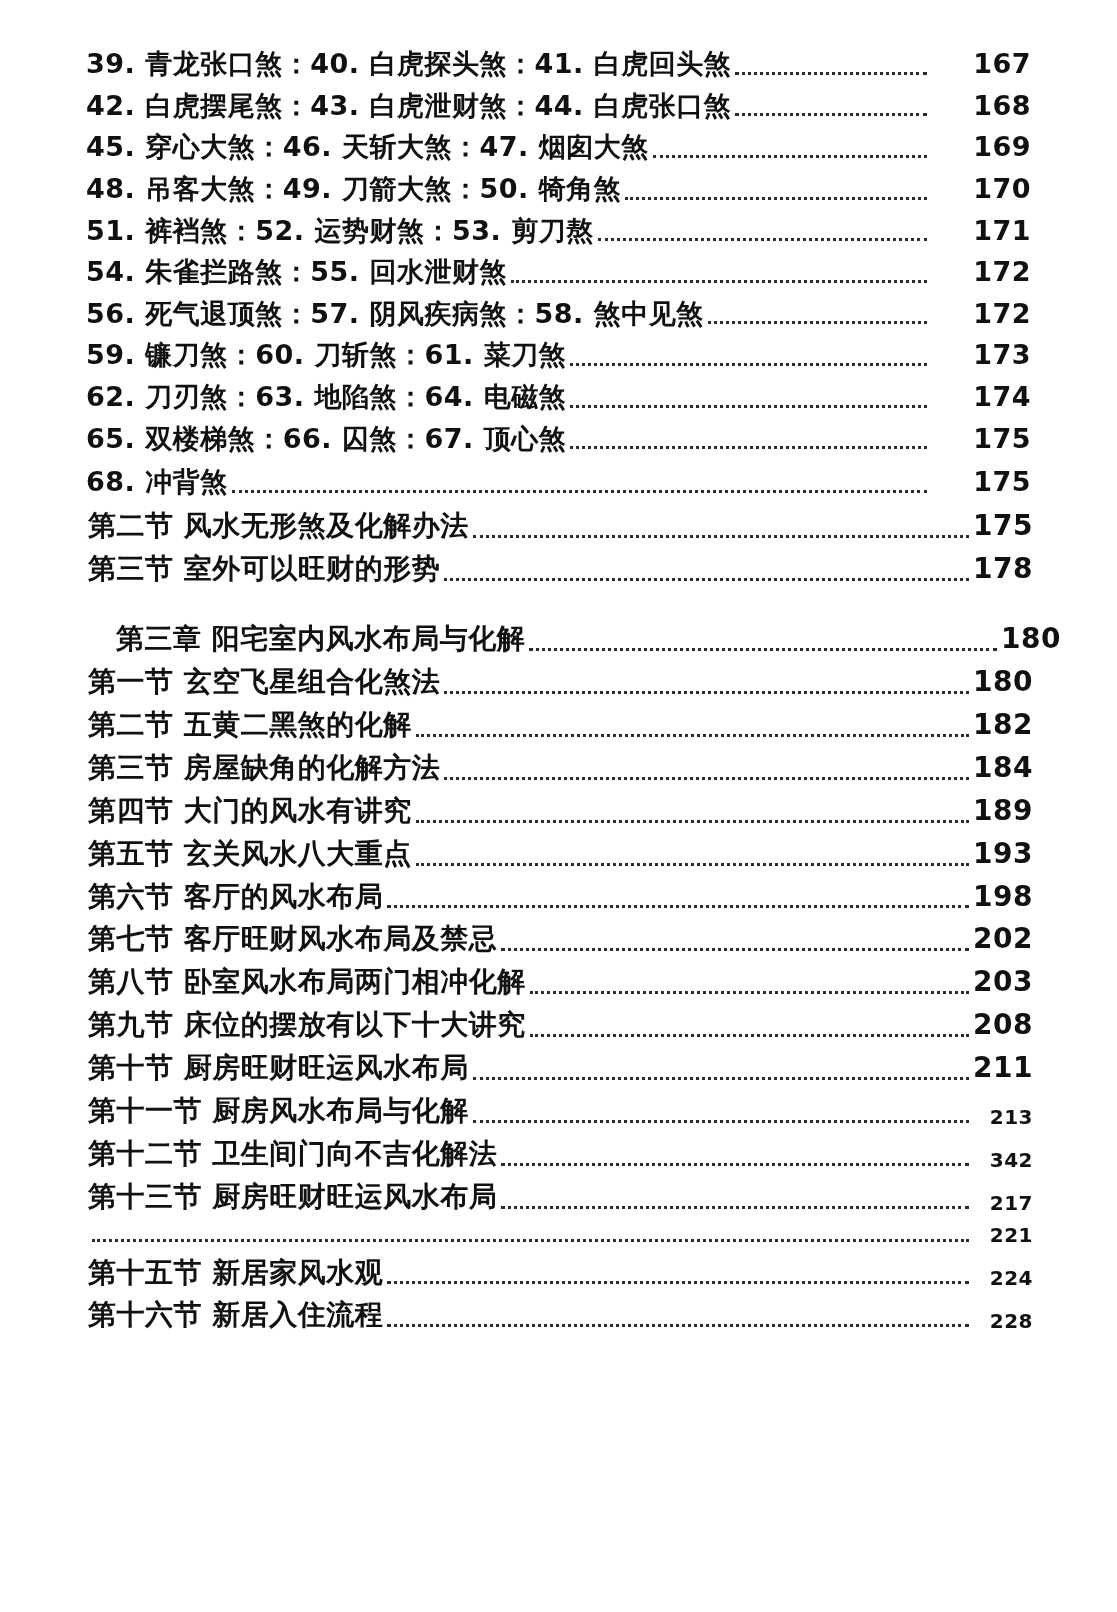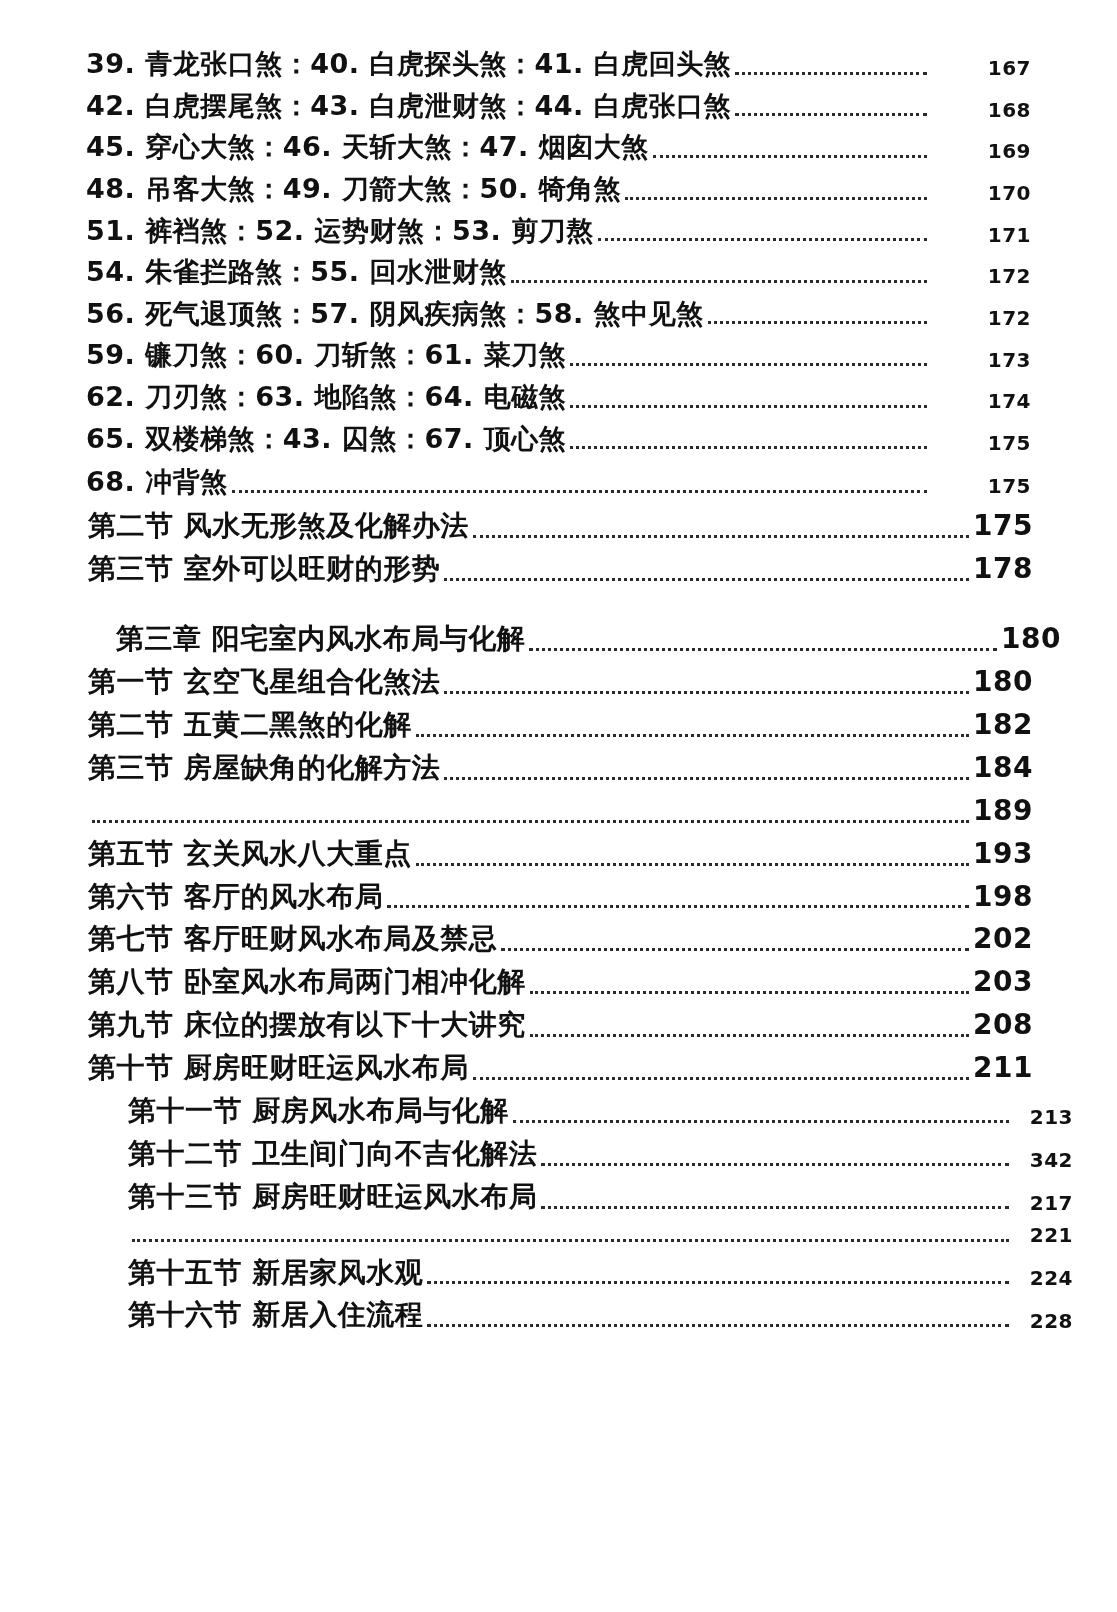--- a/index.html
+++ b/index.html
@@ -56,39 +56,38 @@
     min-width: 62px;
     color: #111111;
     letter-spacing: 0.5px;
   }
 
   
   .lvl-item {
     font-size: 27px;
     padding-left: 0;
   }
-  .lvl-item .page-num { font-size: 20px; margin-left: 40px; }
+  .lvl-item .page-num { font-size: 27px; margin-left: 40px; }
 
   .lvl-section {
     font-size: 28px;
     padding-left: 2px;
   }
   .lvl-section .page-num { font-size: 28px; }
 
   .lvl-chapter {
     font-size: 28px;
     padding-left: 30px;
     margin-top: 33px;
   }
   .lvl-chapter .page-num { font-size: 28px; }
 
   .lvl-section-indent {
     font-size: 28px;
     padding-left: 2px;
-    margin-left: 40px;
   }
   .lvl-section-indent .page-num { font-size: 20px; }
   .sp-small { margin-top: 8px; }
 </style>
 </head>
 <body>
 
 <div class="page">
   <div class="toc" id="toc-list">
       <div class="toc-entry lvl-item">
@@ -130,21 +129,21 @@
         <span class="label">59. 镰刀煞：60. 刀斩煞：61. 菜刀煞</span>
         <span class="leader"></span>
         <span class="page-num">173</span>
       </div>
       <div class="toc-entry lvl-item">
         <span class="label">62. 刀刃煞：63. 地陷煞：64. 电磁煞</span>
         <span class="leader"></span>
         <span class="page-num">174</span>
       </div>
       <div class="toc-entry lvl-item">
-        <span class="label">65. 双楼梯煞：43. 囚煞：67. 顶心煞</span>
+        <span class="label">65. 双楼梯煞：66. 囚煞：67. 顶心煞</span>
         <span class="leader"></span>
         <span class="page-num">175</span>
       </div>
       <div class="toc-entry lvl-item sp-small">
         <span class="label">68. 冲背煞</span>
         <span class="leader"></span>
         <span class="page-num">175</span>
       </div>
       <div class="toc-entry lvl-section sp-small">
         <span class="label">第二节  风水无形煞及化解办法</span>
@@ -170,20 +169,21 @@
         <span class="label">第二节  五黄二黑煞的化解</span>
         <span class="leader"></span>
         <span class="page-num">182</span>
       </div>
       <div class="toc-entry lvl-section">
         <span class="label">第三节  房屋缺角的化解方法</span>
         <span class="leader"></span>
         <span class="page-num">184</span>
       </div>
       <div class="toc-entry lvl-section">
+        <span class="label">第四节  大门的风水有讲究</span>
         <span class="leader"></span>
         <span class="page-num">189</span>
       </div>
       <div class="toc-entry lvl-section">
         <span class="label">第五节  玄关风水八大重点</span>
         <span class="leader"></span>
         <span class="page-num">193</span>
       </div>
       <div class="toc-entry lvl-section">
         <span class="label">第六节  客厅的风水布局</span>

